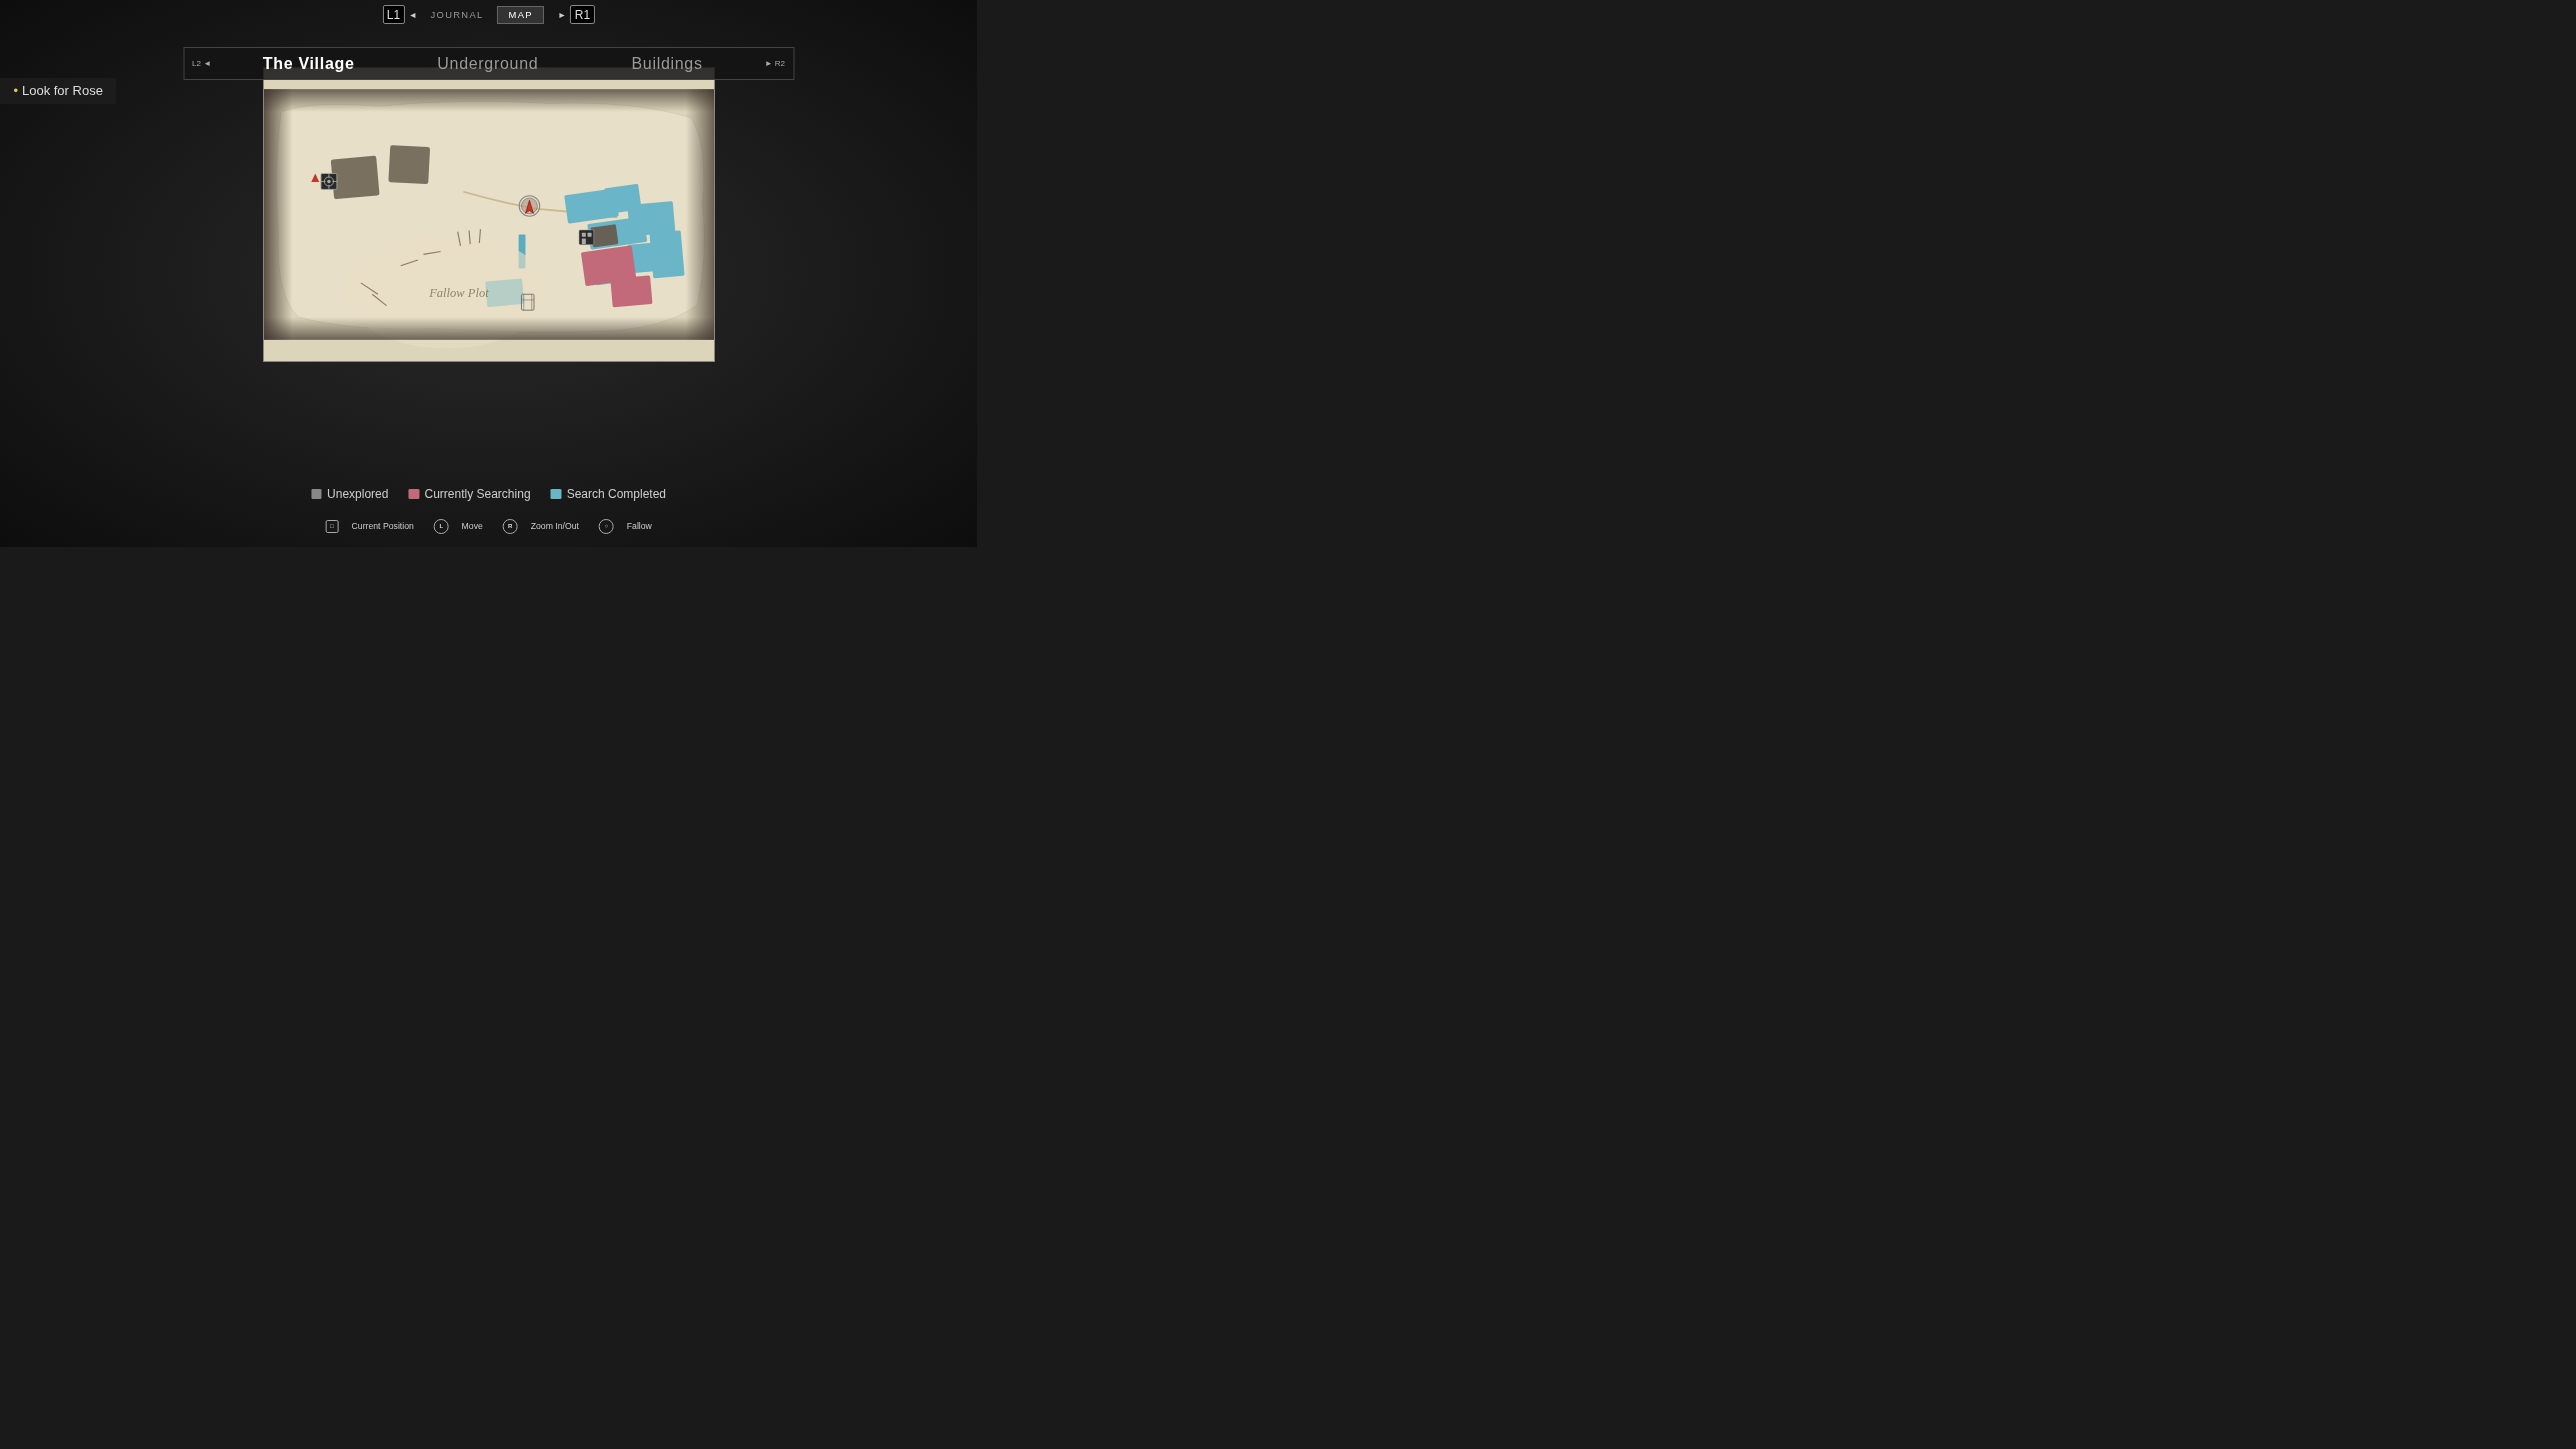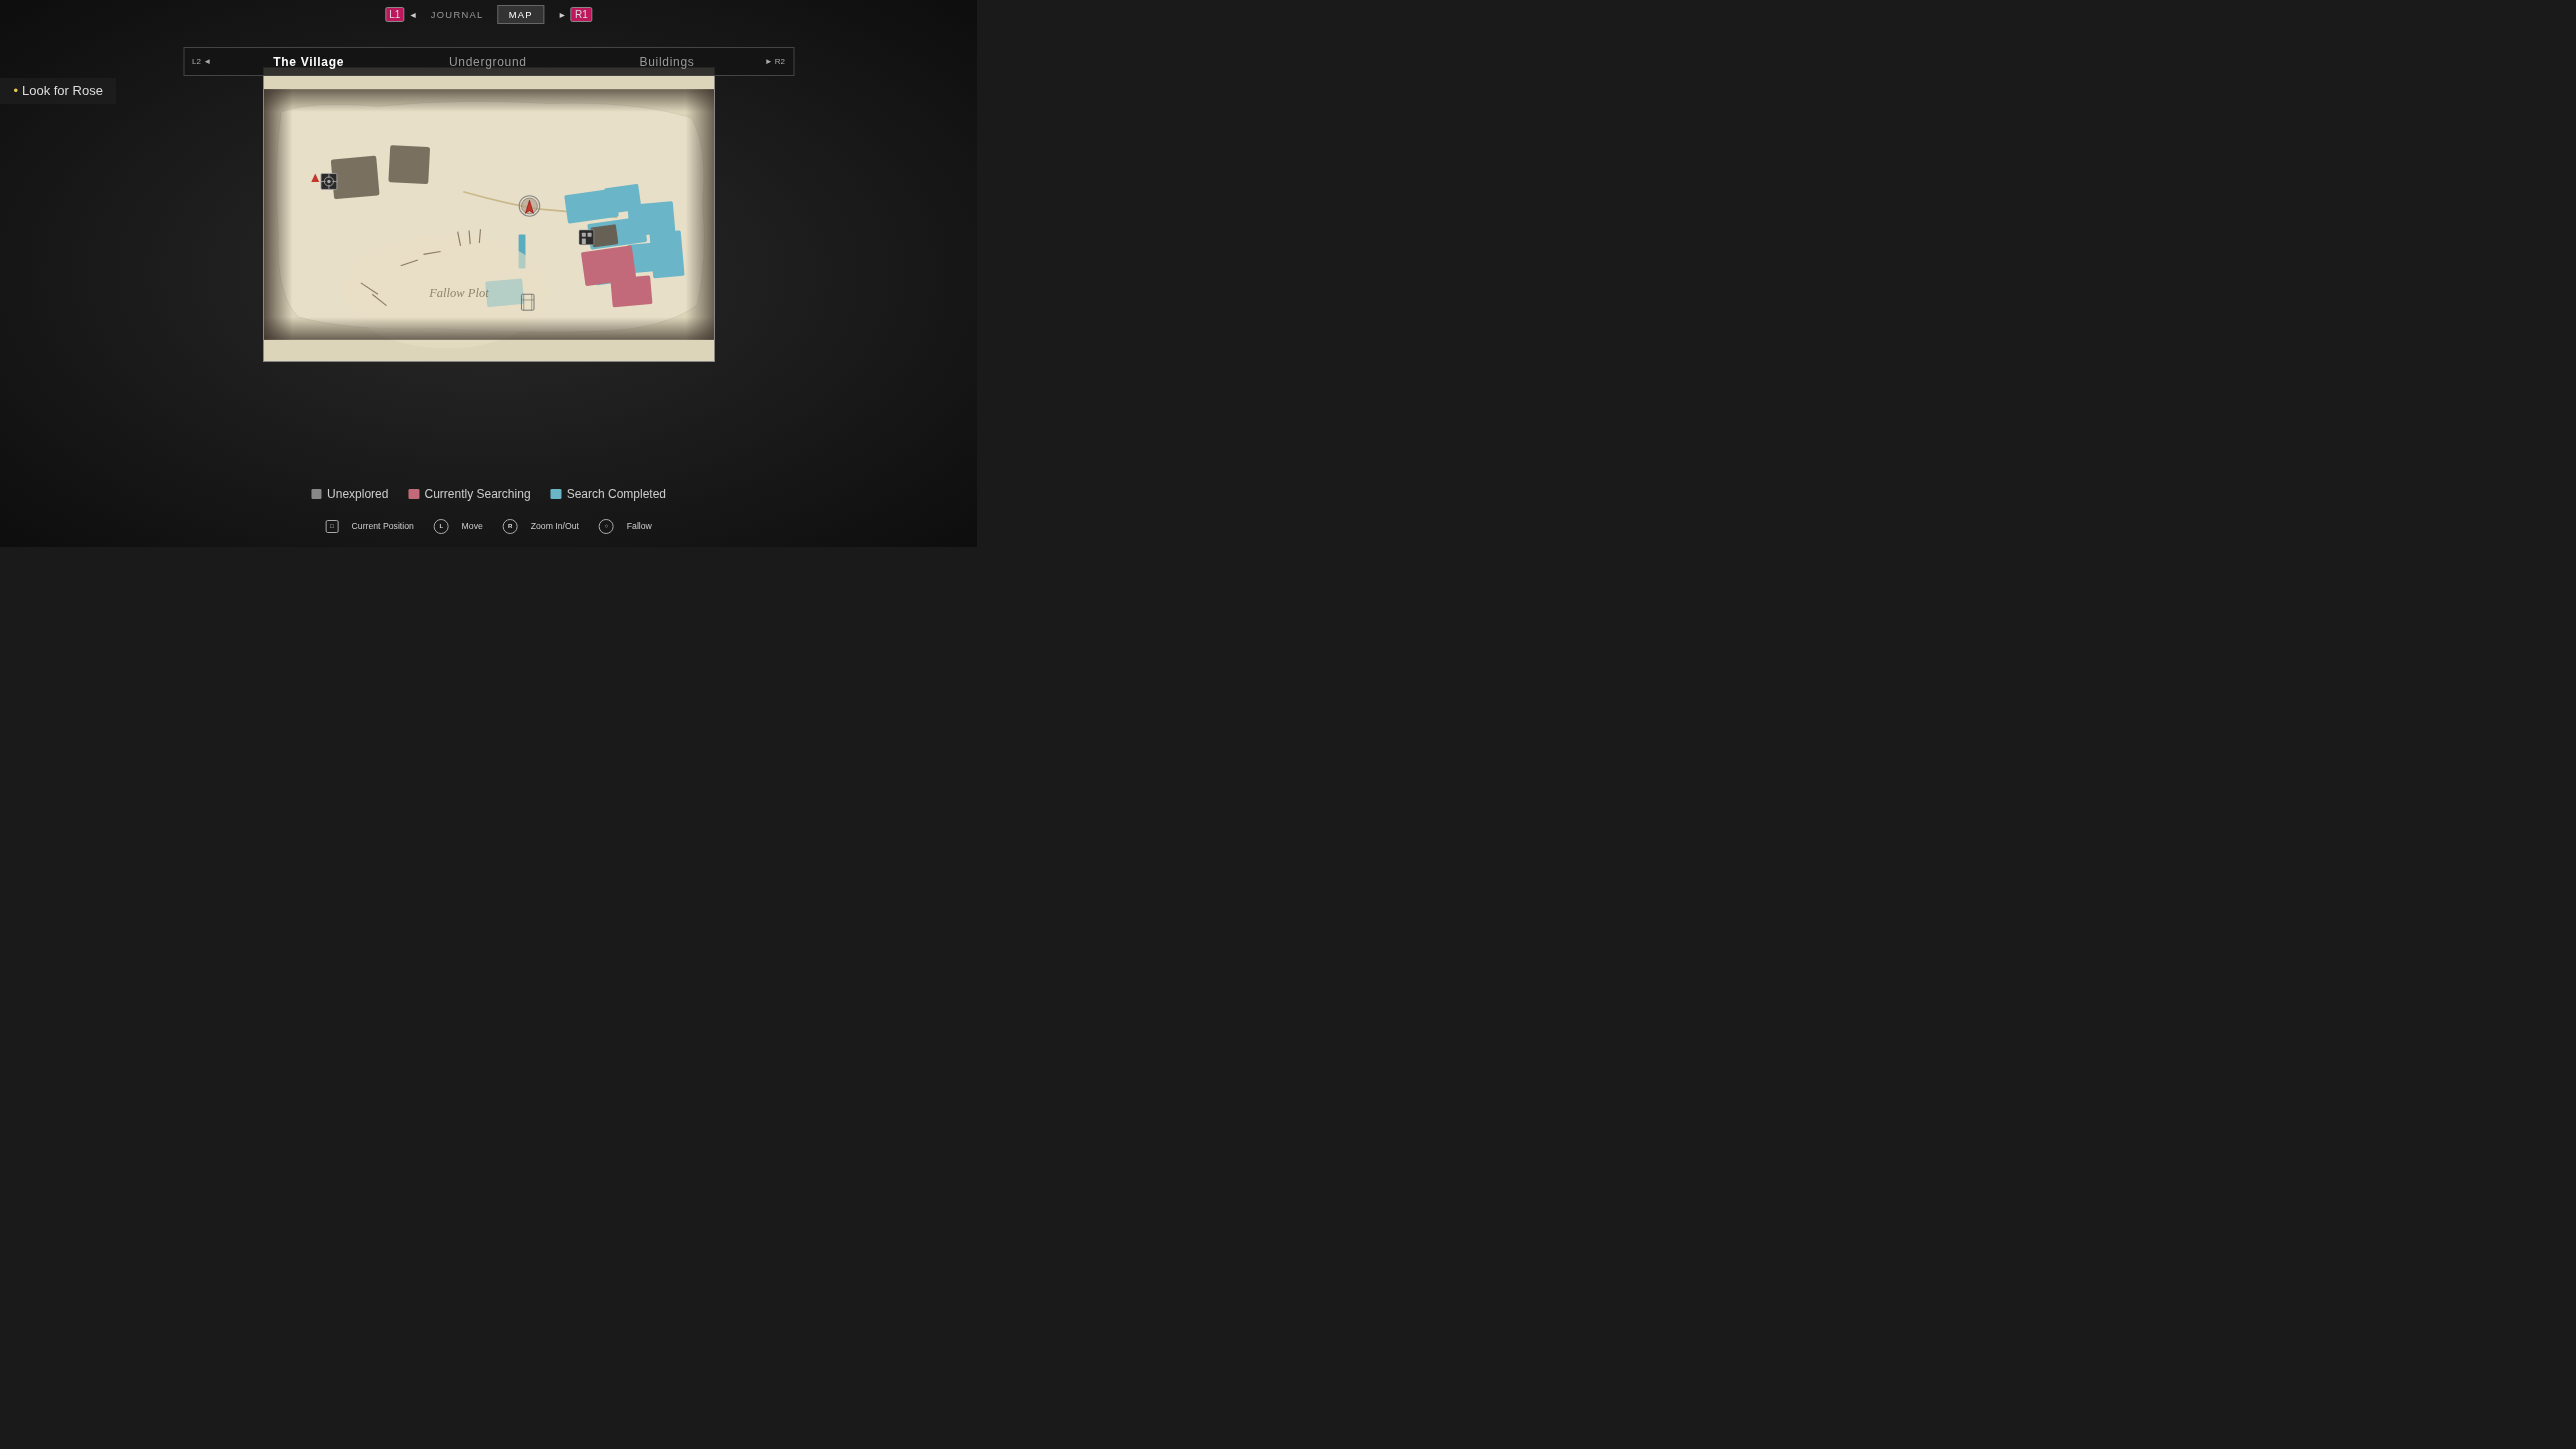--- a/index.html
+++ b/index.html
@@ -34,25 +34,25 @@
     .nav-btn {
       display: flex;
       align-items: center;
       gap: 4px;
       color: #ccc;
       font-size: 8.7px;
       font-family: Arial, sans-serif;
     }
 
     .nav-btn .btn-badge {
-      background: #be185d;
+      background: #000000;
       border: 0.7px solid #888;
       border-radius: 2px;
       padding: 1.3px 3.4px;
-      font-size: 10px;
+      font-size: 12px;
       color: #ddd;
     }
 
     .nav-label {
       color: #999;
       font-size: 9.4px;
       font-family: Arial, sans-serif;
       letter-spacing: 1.3px;
       text-transform: uppercase;
     }
@@ -86,21 +86,21 @@
       color: #aaa;
       font-size: 8px;
       padding: 5.4px 8px;
       font-family: Arial, sans-serif;
     }
 
     .tab-item {
       flex: 1;
       text-align: center;
       padding: 6.7px 0;
-      font-size: 12px;
+      font-size: 16px;
       font-family: Arial, sans-serif;
       color: #999;
       letter-spacing: 0.7px;
     }
 
     .tab-item.active {
       color: #fff;
       font-weight: bold;
     }
 

